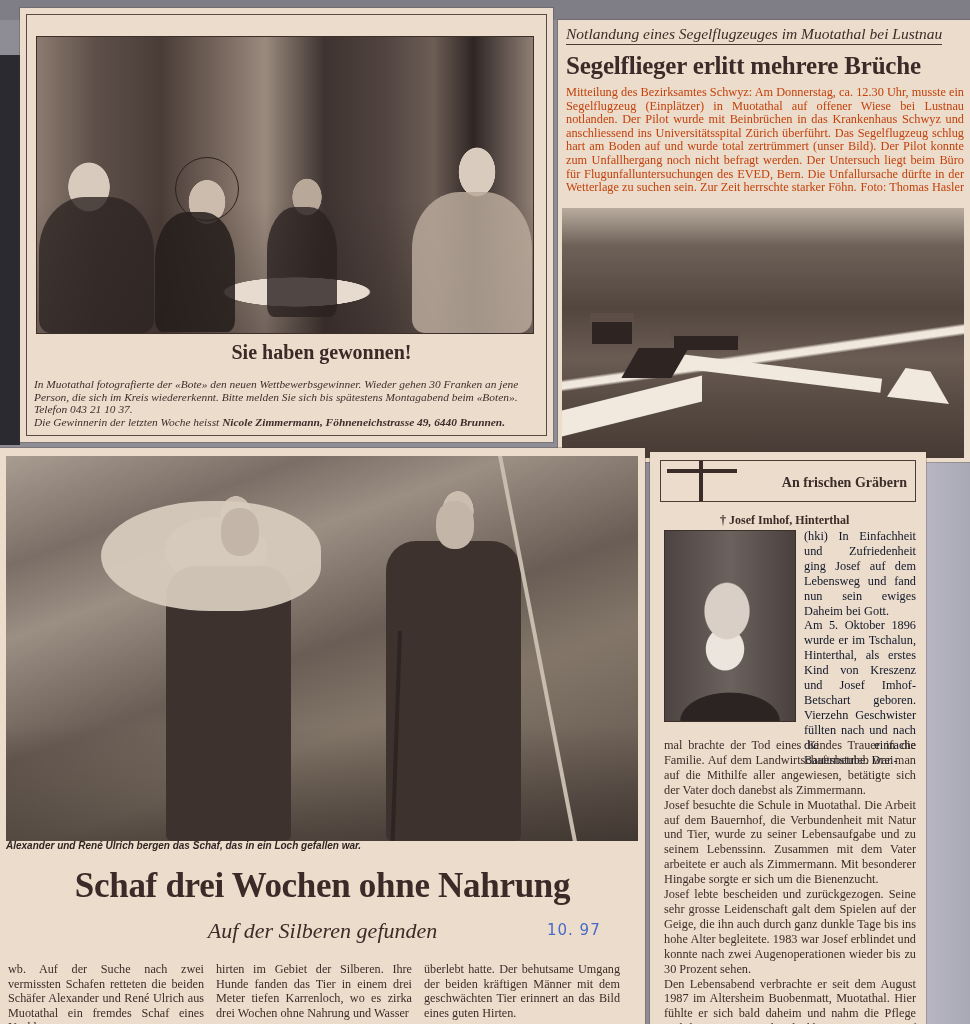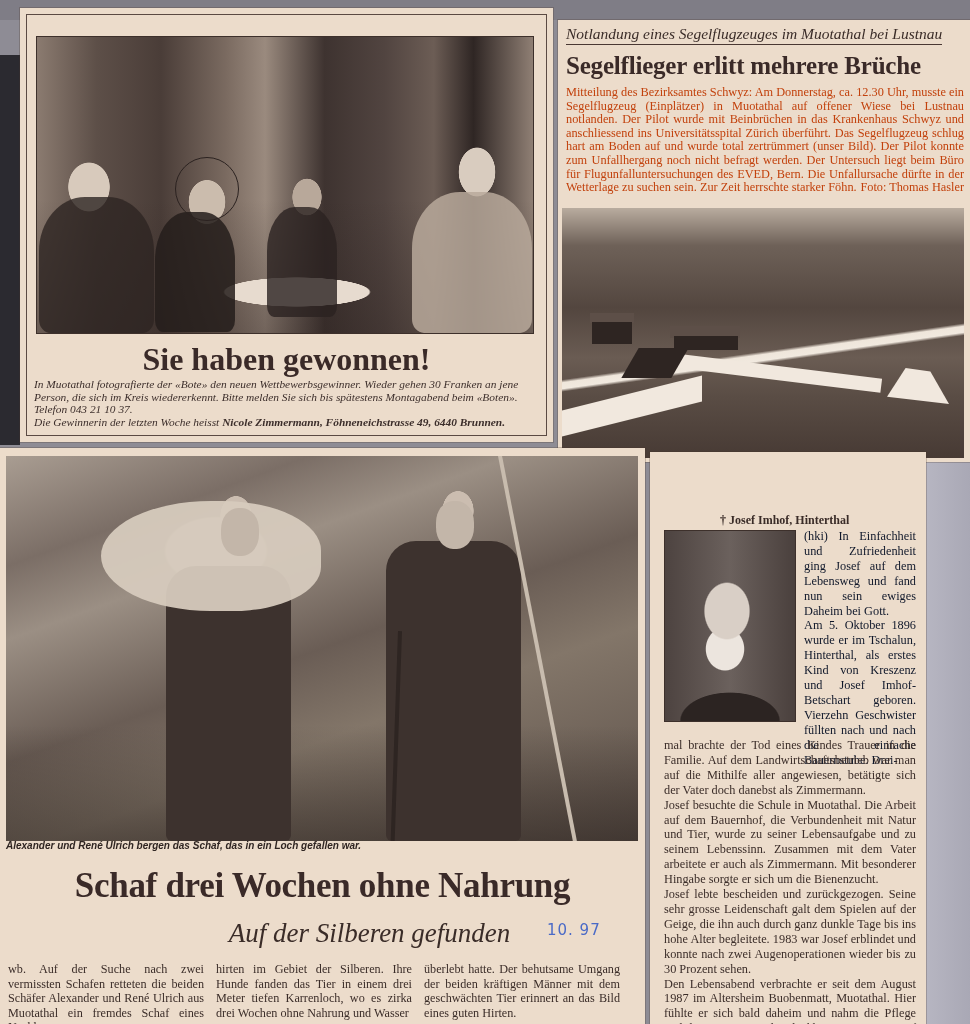--- a/index.html
+++ b/index.html
@@ -29,21 +29,21 @@
       radial-gradient(ellipse 34px 40px at 52px 150px, #d8cabc 60%, transparent 62%),
       radial-gradient(ellipse 30px 36px at 170px 165px, #cbbcad 60%, transparent 62%),
       radial-gradient(ellipse 24px 30px at 270px 160px, #b8a89a 60%, transparent 62%),
       radial-gradient(ellipse 30px 40px at 440px 135px, #d9ccbf 60%, transparent 62%),
       radial-gradient(ellipse 90px 18px at 260px 255px, #e7dbcf 80%, transparent 82%),
       linear-gradient(180deg, rgba(0,0,0,0) 55%, rgba(40,30,28,.35) 100%),
       linear-gradient(90deg,#8b7b70 0%, #5d4f48 12%, #4a3d38 25%, #7a6a60 38%, #9a8a7e 46%, #3e3330 58%, #514440 70%, #6c5d55 80%, #2f2624 88%, #8f7f74 100%);
   }
   #photo-terrace .fig { position:absolute; border-radius:40% 40% 10% 10%; }
   .title-big { position:absolute; font-weight:bold; color:#3a2a28; white-space:nowrap; }
-  #winners-title { left:0; width:533px; text-align:center; top:333px; font-size:32px; }
+  #winners-title { left:0; width:533px; text-align:center; top:333px; font-size:20px;padding-left:35px; }
   #winners-caption {
     position:absolute; left:14px; top:370px; width:508px; font-style:italic;
     font-size:11.4px; line-height:12.5px; color:#3c2e2b;
   }
   #winners-caption b { font-weight:bold; }
 
   
   #clip-glider { left:558px; top:20px; width:412px; height:442px; }
   #glider-kicker { position:absolute; left:8px; top:5px; font-style:italic; font-size:15.5px; color:#3a2c28; border-bottom:1.5px solid #4a3833; padding-bottom:1px; white-space:nowrap; }
   #glider-title { left:8px; top:32px; font-size:25px; letter-spacing:-.2px; }
@@ -73,21 +73,21 @@
       linear-gradient(180deg, rgba(0,0,0,0) 70%, rgba(40,32,28,.5) 100%),
       linear-gradient(160deg, #a99d92 0%, #7b6e66 18%, #9b8f84 30%, #6a5d55 50%, #837669 65%, #5b4f48 100%);
   }
   .man { position:absolute; background:#3d322e; border-radius:30px 30px 6px 6px; }
   .staff { position:absolute; background:#c8bcae; transform-origin:top left; }
   #sheep-caption {
     position:absolute; left:6px; top:392px; font-family:"Liberation Sans", sans-serif;
     font-style:italic; font-weight:bold; font-size:10px; color:#2f2522; white-space:nowrap;
   }
   #sheep-title { left:0; width:645px; text-align:center; top:418px; font-size:35px; font-family:"Liberation Serif", serif; letter-spacing:-.3px; }
-  #sheep-subtitle { position:absolute; left:0; width:645px; text-align:center; top:470px; font-style:italic; font-size:27px; color:#3a2c28;margin-left:47px; }
+  #sheep-subtitle { position:absolute; left:0; width:645px; text-align:center; top:470px; font-style:italic; font-size:22px; color:#3a2c28; }
   #sheep-handnote { position:absolute; left:547px; top:473px; font-family:"DejaVu Sans", sans-serif; font-size:15px; color:#4a6ac7; letter-spacing:1px; }
   .col3 {
     position:absolute; top:514px; width:196px; font-size:12.2px; line-height:14.6px;
     text-align:justify; color:#3b2d29;
   }
   #sheep-col1 { left:8px; }
   #sheep-col2 { left:216px; }
   #sheep-col3 { left:424px; }
 
   
@@ -170,20 +170,27 @@
   <div id="sheep-caption">Alexander und René Ulrich bergen das Schaf, das in ein Loch gefallen war.</div>
   <div class="title-big" id="sheep-title">Schaf drei Wochen ohne Nahrung</div>
   <div id="sheep-subtitle">Auf der Silberen gefunden</div>
   <div id="sheep-handnote">10. 97</div>
   <div class="col3" id="sheep-col1">wb. Auf der Suche nach zwei vermissten Schafen retteten die beiden Schäfer Alexander und René Ulrich aus Muotathal ein fremdes Schaf eines Nachbar-</div>
   <div class="col3" id="sheep-col2">hirten im Gebiet der Silberen. Ihre Hunde fanden das Tier in einem drei Meter tiefen Karrenloch, wo es zirka drei Wochen ohne Nahrung und Wasser</div>
   <div class="col3" id="sheep-col3">überlebt hatte. Der behutsame Umgang der beiden kräftigen Männer mit dem geschwächten Tier erinnert an das Bild eines guten Hirten.</div>
 </div>
 
 <div class="clip" id="clip-obit">
+  <div id="obit-header-box">
+    <div>
+      <div id="obit-cross-h"></div>
+      <div id="obit-cross-v"></div>
+    </div>
+    <div id="obit-header-label">An frischen Gräbern</div>
+  </div>
   <div id="obit-name">† Josef Imhof, Hinterthal</div>
   <div class="photo" id="photo-portrait"></div>
   <div id="obit-intro">
     <p>(hki) In Einfachheit und Zufriedenheit ging Josef auf dem Lebensweg und fand nun sein ewiges Daheim bei Gott.</p>
     <p>Am 5. Oktober 1896 wurde er im Tschalun, Hinterthal, als erstes Kind von Kreszenz und Josef Imhof-Betschart geboren. Vierzehn Geschwister füllten nach und nach die einfache Bauernstube. Drei-</p>
   </div>
   <div id="obit-body">
     <p>mal brachte der Tod eines Kindes Trauer in die Familie. Auf dem Landwirtschaftsbetrieb war man auf die Mithilfe aller angewiesen, betätigte sich der Vater doch danebst als Zimmermann.</p>
     <p>Josef besuchte die Schule in Muotathal. Die Arbeit auf dem Bauernhof, die Verbundenheit mit Natur und Tier, wurde zu seiner Lebensaufgabe und zu seinem Lebenssinn. Zusammen mit dem Vater arbeitete er auch als Zimmermann. Mit besonderer Hingabe sorgte er sich um die Bienenzucht.</p>
     <p>Josef lebte bescheiden und zurückgezogen. Seine sehr grosse Leidenschaft galt dem Spielen auf der Geige, die ihn auch durch ganz dunkle Tage bis ins hohe Alter begleitete. 1983 war Josef erblindet und konnte nach zwei Augenoperationen wieder bis zu 30 Prozent sehen.</p>

